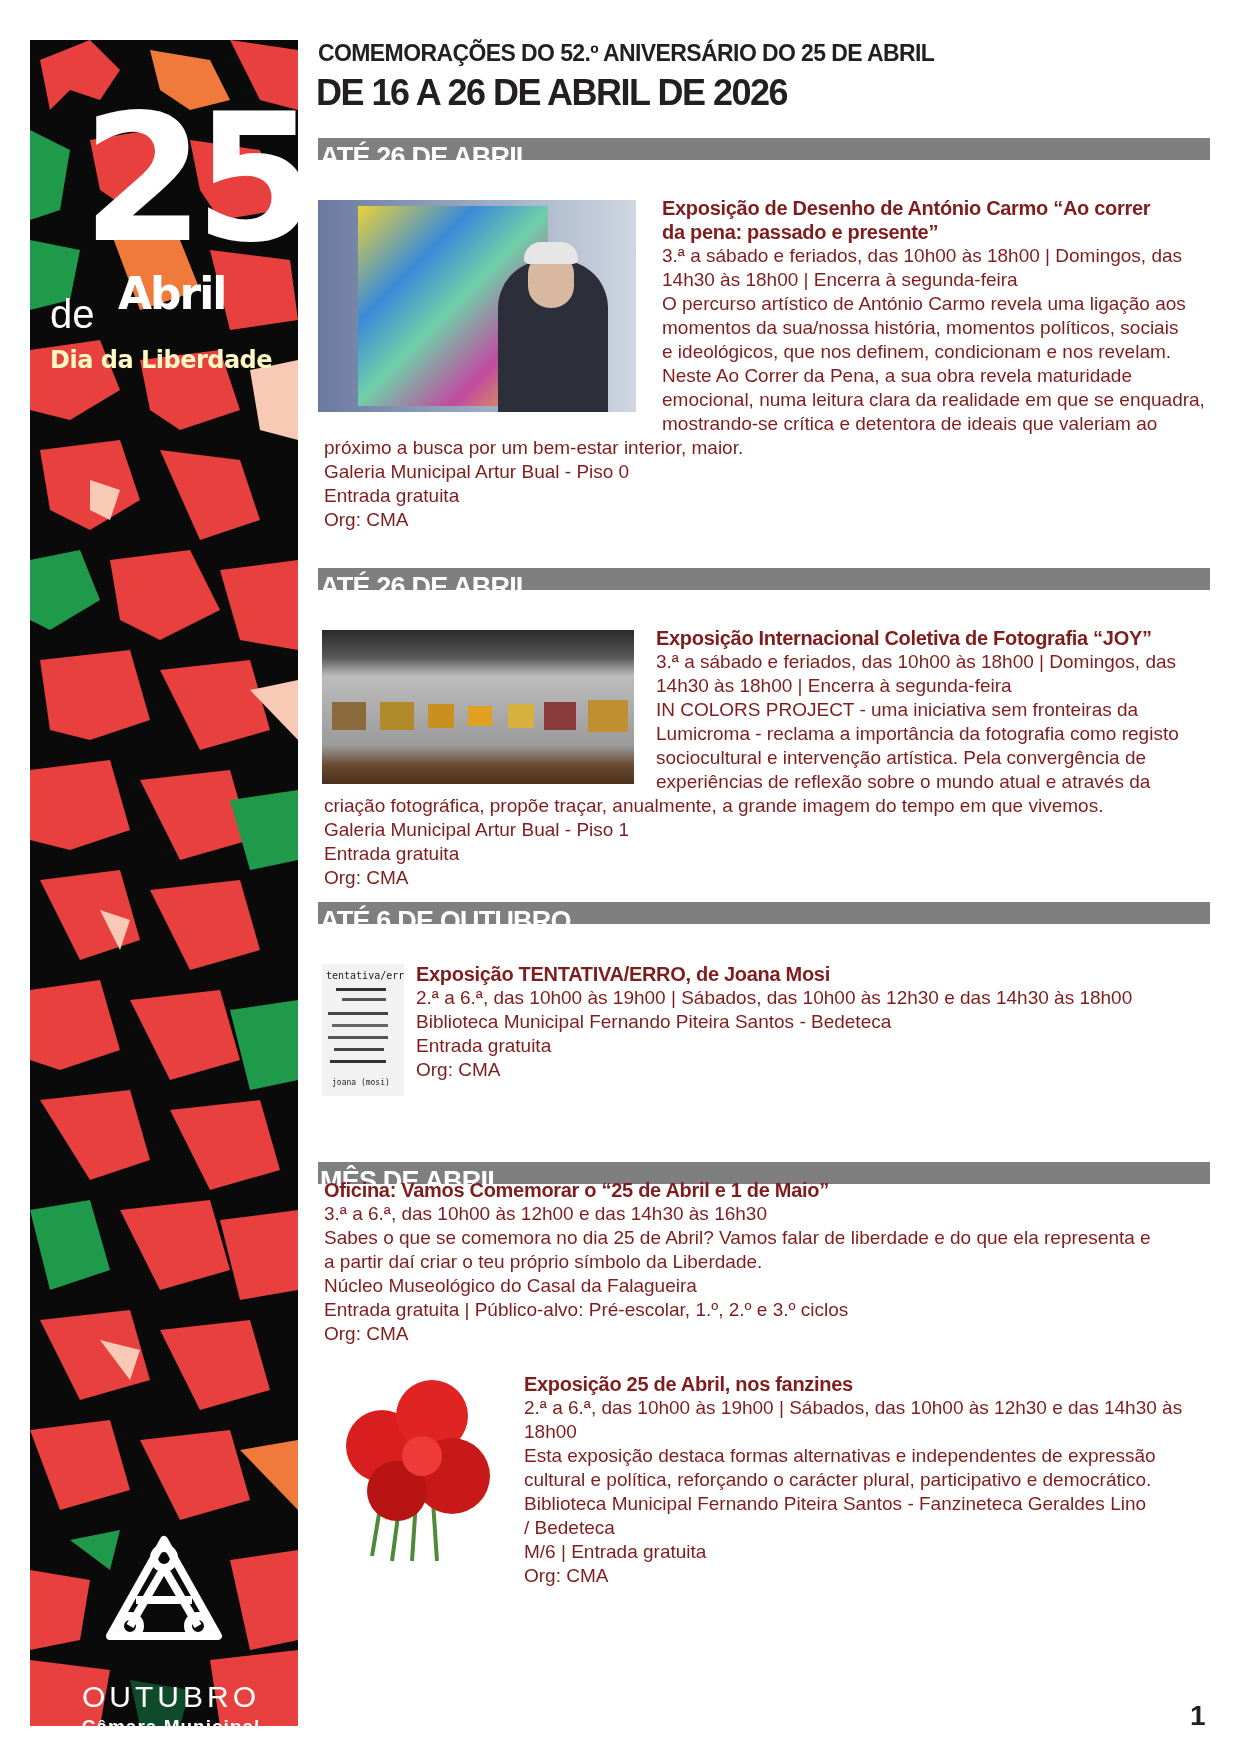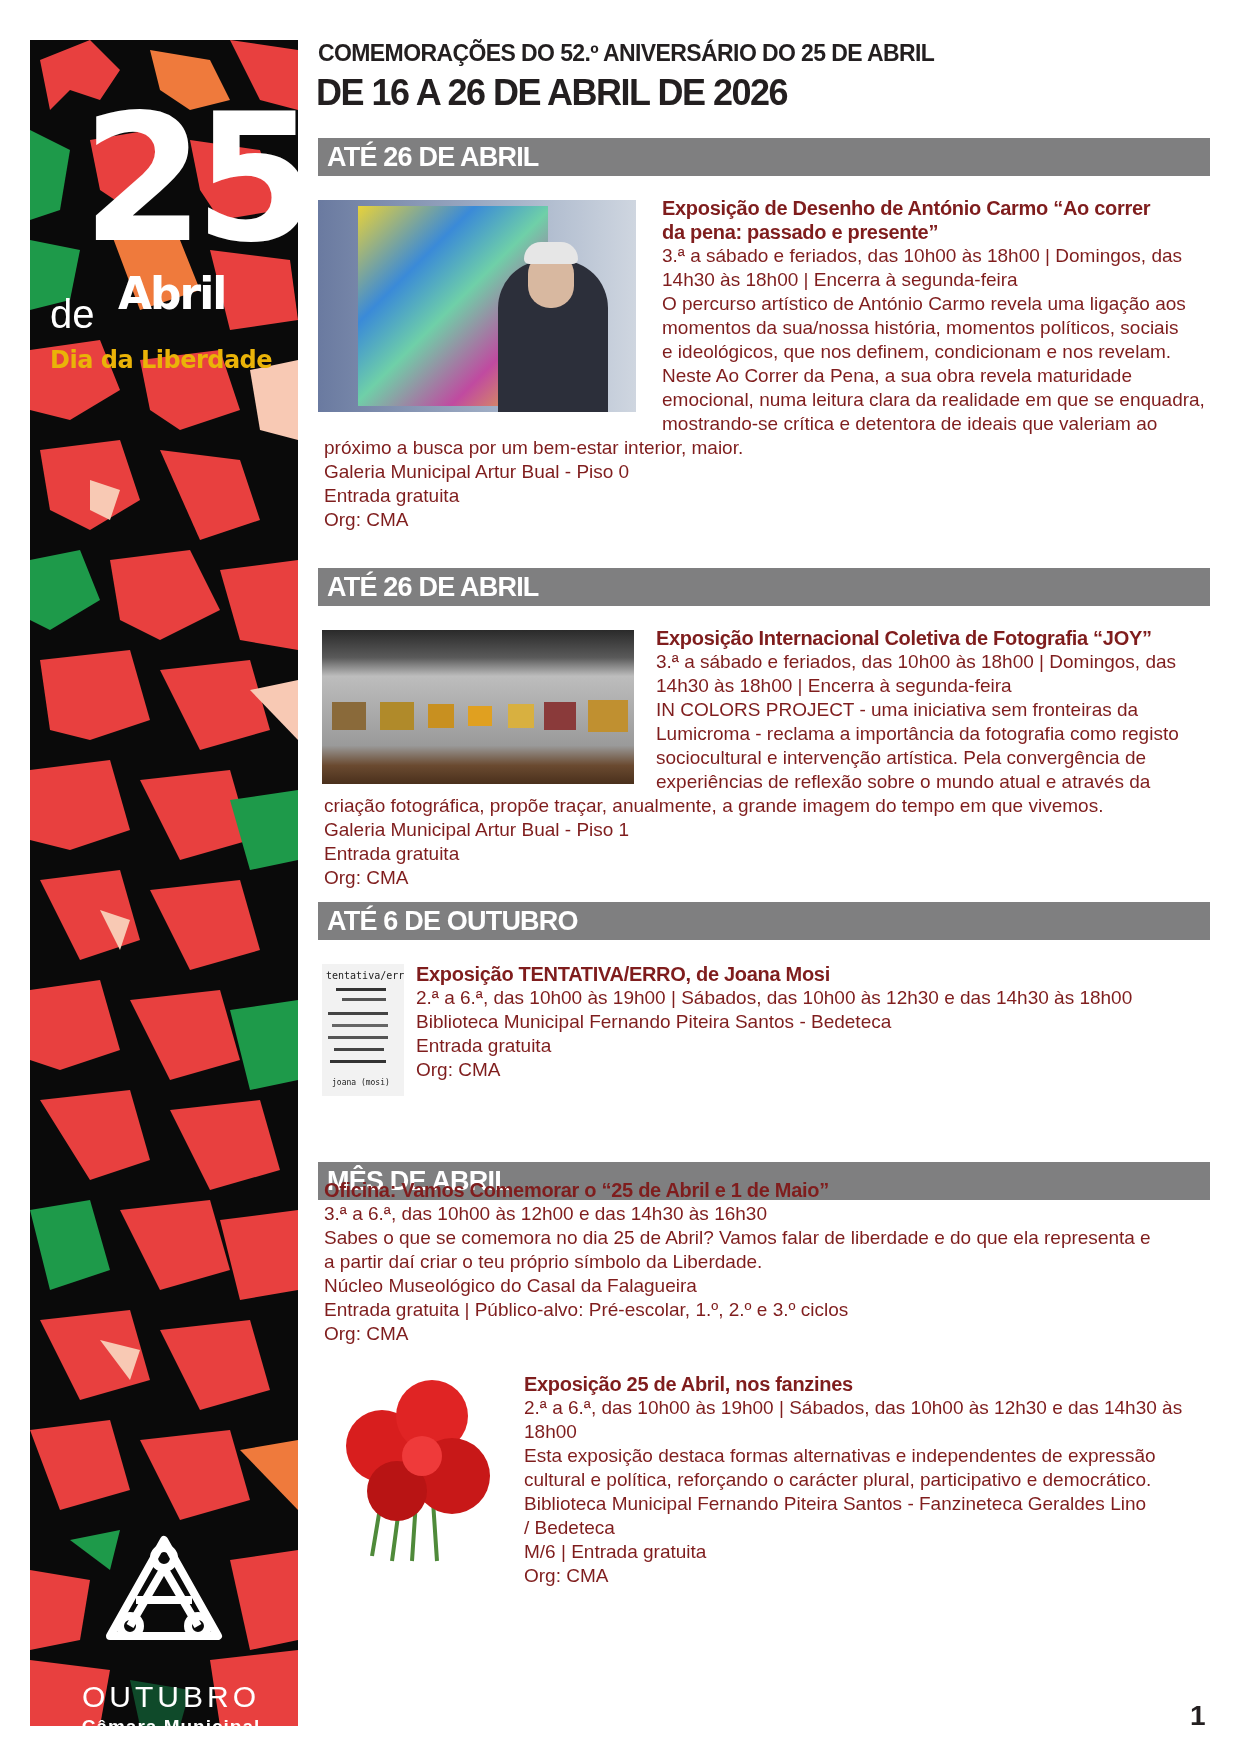--- a/index.html
+++ b/index.html
@@ -6,36 +6,36 @@
   body { width:1241px; height:1754px; position:relative; overflow:hidden;
          font-family:"Liberation Sans", sans-serif; color:#231f20; }
   .banner { position:absolute; left:30px; top:40px; width:268px; height:1686px;
             background:#0a0a0a; overflow:hidden; }
   .banner svg.pattern { position:absolute; left:0; top:0; }
   .b-25 { position:absolute; left:20px; top:52px; font-size:176px; font-weight:bold;
           color:#fff; letter-spacing:-10px; line-height:1; font-family:"DejaVu Sans", sans-serif;margin-left:32px; }
   .b-de { position:absolute; left:20px; top:252px; font-size:40px; color:#fff; }
   .b-abril { position:absolute; left:88px; top:228px; font-size:44px; font-weight:bold; color:#fff;
              font-family:"DejaVu Sans", sans-serif; letter-spacing:-2px; }
-  .b-dia { position:absolute; left:20px; top:306px; font-size:24px; font-weight:bold; color:#eab308;
+  .b-dia { position:absolute; left:20px; top:306px; font-size:24px; font-weight:bold; color:#fef9c3;
            font-family:"DejaVu Sans", sans-serif; letter-spacing:-0.5px; }
   .logo { position:absolute; left:70px; top:1492px; width:128px; height:120px; }
   .b-amadora { position:absolute; left:26px; top:1640px; width:230px; text-align:center;
                color:#fff; font-size:30px; letter-spacing:4px; }
   .b-camara { position:absolute; left:26px; top:1676px; width:230px; text-align:center;
               color:#fff; font-size:19px; font-weight:bold; letter-spacing:1px; }
 
   .supertitle { position:absolute; left:318px; top:40px; font-size:23px; font-weight:bold;
                 letter-spacing:-0.6px; color:#231f20; }
   .title { position:absolute; left:316px; top:72px; font-size:36px; font-weight:bold;
            letter-spacing:-1.5px; color:#231f20; }
 
-  .section-bar { position:absolute; left:318px; width:892px; height:38px; background:#7f7f80;
+  .section-bar { position:absolute; left:318px; width:892px; height:22px; background:#7f7f80;
                  color:#fff; font-size:27px; font-weight:bold; letter-spacing:-0.8px;
-                 padding-left:9px; box-sizing:border-box; line-height:38px; }
+                 padding-left:2px; box-sizing:border-box; line-height:38px; }
 
   .photo { position:absolute; overflow:hidden; }
   .txt { position:absolute; font-size:19px; line-height:24px; color:#7f1d1d; }
   .txt .h { font-weight:bold; font-size:20px; letter-spacing:-0.3px; display:block; }
   .txt .line { display:block; }
   .just { text-align:justify; }
   .pagenum { position:absolute; left:1190px; top:1700px; font-size:28px; font-weight:bold; color:#231f20; }
 </style>
 </head>
 <body>

